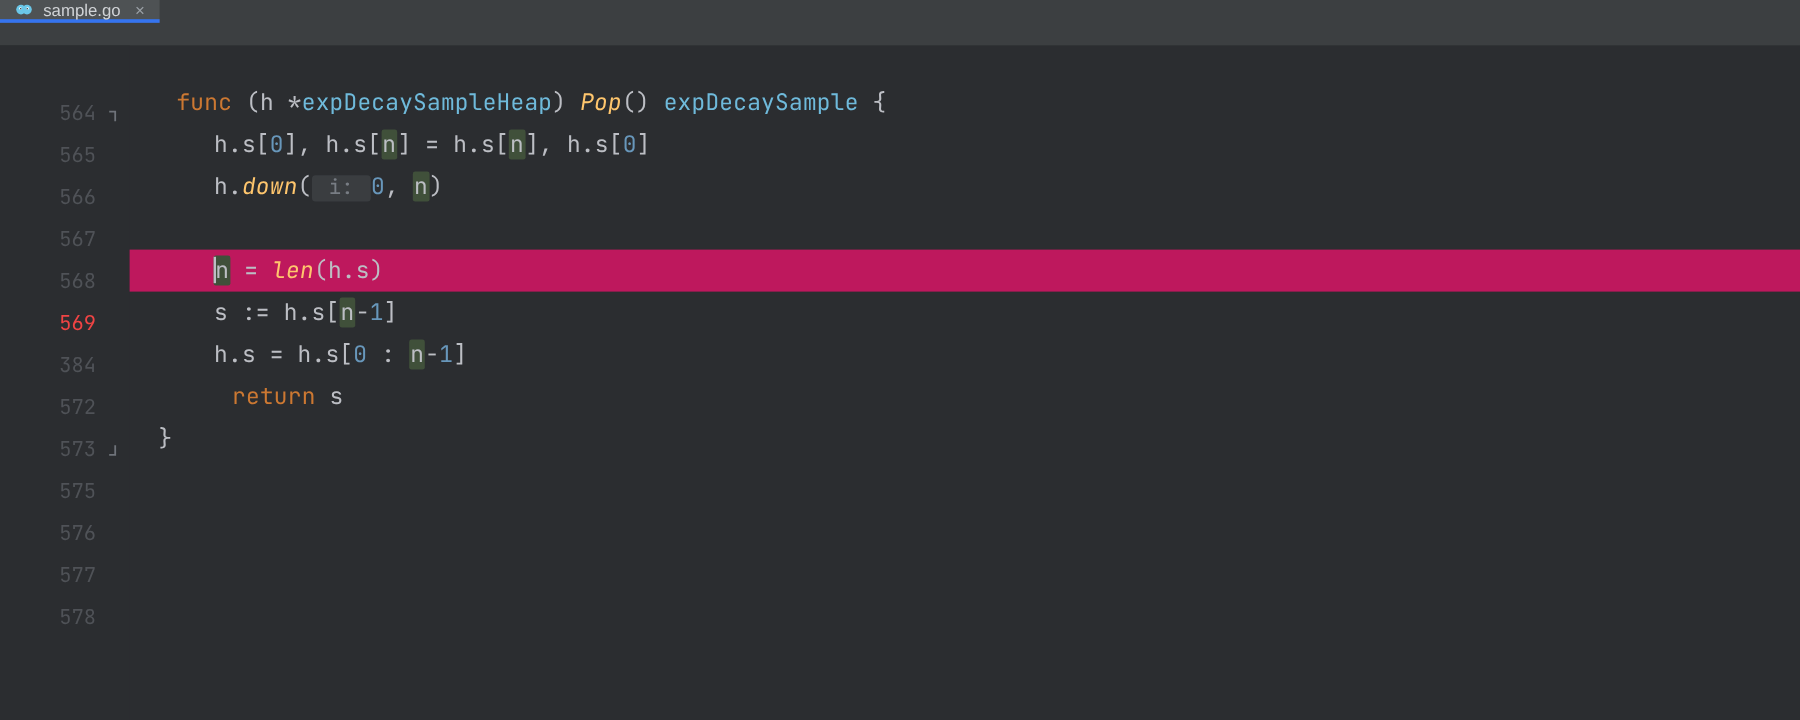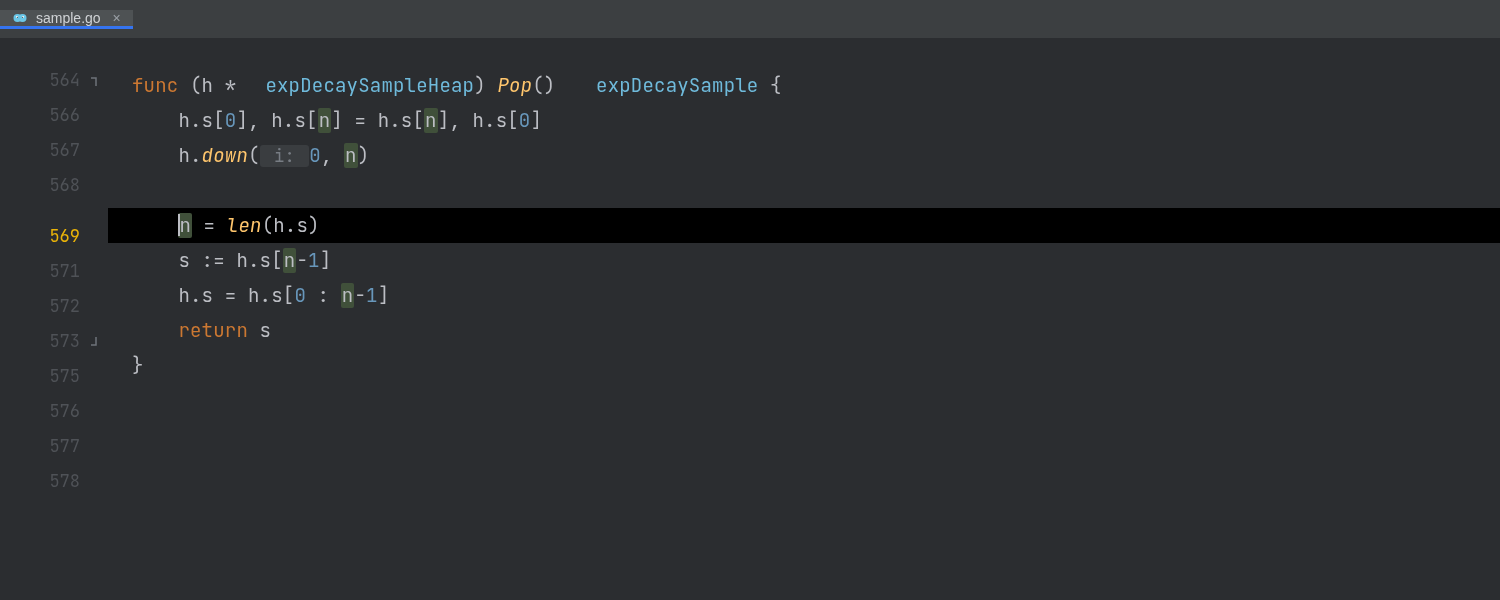--- a/index.html
+++ b/index.html
@@ -9,21 +9,21 @@
     background: #2b2d30;
     font-family: "JetBrains Mono", Menlo, Monaco, Consolas, monospace;
     font-size: 18px;
     overflow: hidden;
     color: #bcbec4;
   }
   .tab-bar {
     height: 38px;
     background: #3c3f41;
     display: flex;
-    align-items: center;
+    align-items: flex-start;
   }
   .tab {
     display: flex;
     align-items: center;
     padding: 0 12px;
     background: #4e5254;
     border-bottom: 3px solid #3574f0;
     gap: 8px;
     cursor: pointer;
   }
@@ -45,21 +45,21 @@
   .editor {
     display: flex;
     height: calc(600px - 38px);
     background: #2b2d30;
   }
   .gutter {
     width: 108px;
     background: #2b2d30;
     color: #4f5257;
     text-align: right;
-    padding-top: 5px;
+    padding-top: 20px;
     flex-shrink: 0;
   }
   .gutter-wrap {
     position: relative;
   }
   .gutter-line {
     height: 35px;
     line-height: 35px;
     font-size: 17px;
     padding-right: 28px;
@@ -71,45 +71,44 @@
   .fold-mark {
     position: absolute;
     right: 6px;
     top: 50%;
     transform: translateY(-50%);
     width: 12px;
     height: 12px;
     color: #6f737a;
   }
   .gutter-active {
-    color: #eab308;
-    margin-top: 16px;
+    color: #ef4444;
   }
   .code-area {
     flex: 1;
     padding-top: 10px;
     position: relative;
   }
   .code-line {
     height: 35px;
     line-height: 35px;
     white-space: pre;
     padding-left: 24px;
     font-size: 19px;
     letter-spacing: 0.2px;
   }
   .code-line.partial {
     height: 20px;
   }
   .code-line.current {
-    background: #000000;
-  }
-  .kw { color: #cc7832; }
+    background: #be185d;
+  }
+  .kw { color: #cc7832; margin-left: 15px; }
   .fn { color: #ffc66d; font-style: italic; }
-  .typ { color: #6fbadb; margin-left: 29px; }
+  .typ { color: #6fbadb; }
   .num { color: #6897bb; }
   .hl { background: #40503a; border-radius: 2px; padding: 0 1px;}
   .hint { color: #787d84; font-style: normal; background: #3a3d40; border-radius: 3px; padding: 0 4px; font-size: 17px;}
   .ident { color: #bcbec4; }
   .caret {
     display: inline-block;
     width: 2px;
     height: 22px;
     background: #bcbec4;
     vertical-align: middle;
@@ -142,25 +141,26 @@
 <div class="editor">
   <div class="gutter">
     <div class="gutter-wrap">
       <div class="gutter-line partial"></div>
       <div class="gutter-line">
         <span>564</span>
         <svg class="fold-mark" viewBox="0 0 12 12">
             <path d="M1 3 L6 3 L6 11" stroke="#6f737a" stroke-width="1.5" fill="none"></path>
           </svg>
       </div>
+      <div class="gutter-line"><span>565</span></div>
       <div class="gutter-line"><span>566</span></div>
       <div class="gutter-line"><span>567</span></div>
       <div class="gutter-line"><span>568</span></div>
       <div class="gutter-line gutter-active"><span>569</span></div>
-      <div class="gutter-line"><span>571</span></div>
+      <div class="gutter-line"><span>384</span></div>
       <div class="gutter-line"><span>572</span></div>
       <div class="gutter-line">
         <span>573</span>
         <svg class="fold-mark" viewBox="0 0 12 12">
             <path d="M6 1 L6 9 L1 9" stroke="#6f737a" stroke-width="1.5" fill="none"></path>
           </svg>
       </div>
       <div class="gutter-line"><span>575</span></div>
       <div class="gutter-line"><span>576</span></div>
       <div class="gutter-line"><span>577</span></div>

